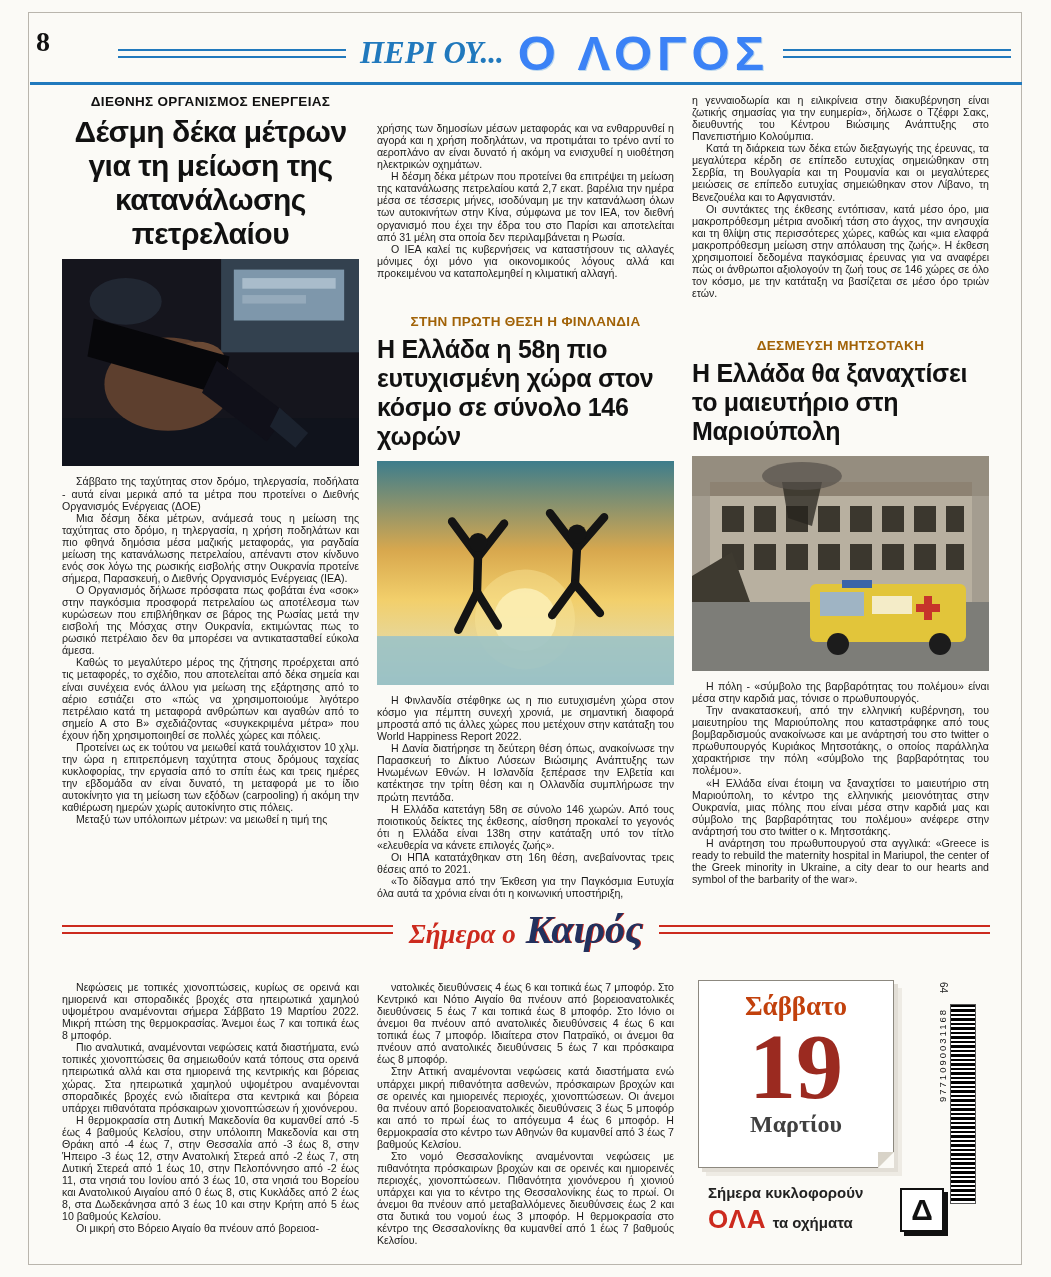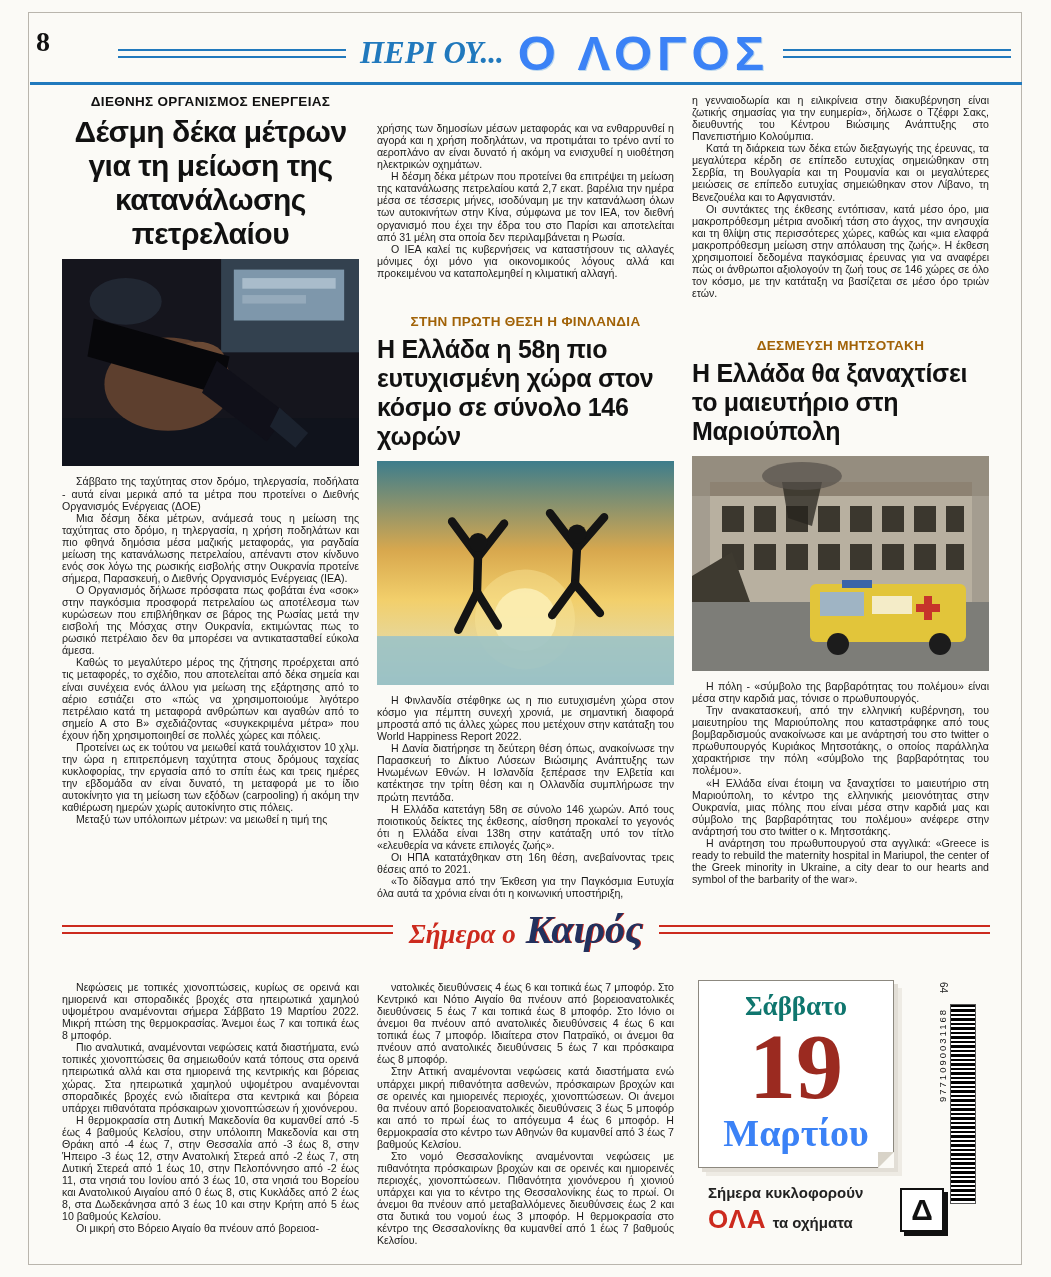--- a/index.html
+++ b/index.html
@@ -43,23 +43,23 @@
 
   .weather-cols { position:absolute; left:62px; top:960px; width:612px; height:296px; display:flex; gap:18px; overflow:hidden;margin-top:21px; }
   .wcol { width:297px; overflow:hidden; }
 
   
   .calendar-area { position:absolute; left:692px; top:958px; width:298px; height:300px; }
   .calendar { position:absolute; left:6px; top:22px; width:196px; height:188px; background:#fff; border:1px solid #8c887f;
               box-shadow:4px 4px 0 #e2ded6, 8px 8px 0 #eeebe4; text-align:center; }
   .calendar::after { content:""; position:absolute; right:-1px; bottom:-1px; width:0; height:0;
               border-left:16px solid #d8d3c8; border-bottom:16px solid #fbfaf6; }
-  .cal-day { margin-top:10px; font-family:"Liberation Serif", serif; font-weight:bold; font-size:27px; color:#0f766e; }
+  .cal-day { margin-top:10px; font-family:"Liberation Serif", serif; font-weight:bold; font-size:27px; color:#c2410c; }
   .cal-date { font-family:"Liberation Serif", serif; font-weight:bold; font-size:94px; line-height:.95; color:#9b2a20; }
-  .cal-month { font-family:"Liberation Serif", serif; font-weight:bold; font-size:38px; color:#3b82f6; }
+  .cal-month { font-family:"Liberation Serif", serif; font-weight:bold; font-size:24px; color:#404040; }
 
   .barcode-wrap { position:absolute; right:14px; top:40px; width:44px; height:220px; }
   .code64 { position:absolute; top:-16px; left:6px; font-size:10px; transform:rotate(90deg); color:#222; }
   .barcode { position:absolute; right:0; top:6px; width:26px; height:200px; background:repeating-linear-gradient(180deg,#000 0 2px,#fff 2px 4px,#000 4px 7px,#fff 7px 9px); border:1px solid #555; }
   .barcode-num { position:absolute; right:28px; top:10px; writing-mode:vertical-rl; transform:rotate(180deg); font-size:9.5px; letter-spacing:2px; color:#111; }
 
   .circ-note { position:absolute; left:16px; top:226px; width:236px; display:flex; align-items:center; gap:12px; }
   .circ-text { flex:1; line-height:1.25; }
   .circ-line1 { font-size:15px; font-weight:bold; color:#222; }
   .circ-line2 { font-size:15px; font-weight:bold; color:#222; display:flex; align-items:baseline; gap:6px; }

